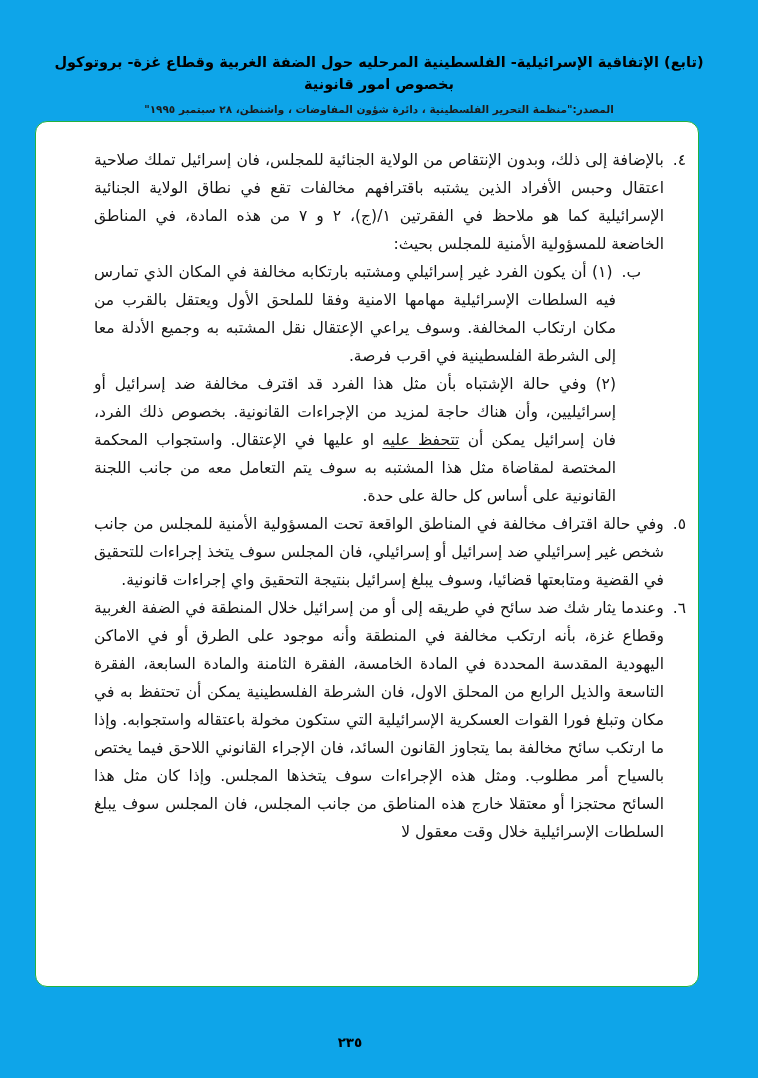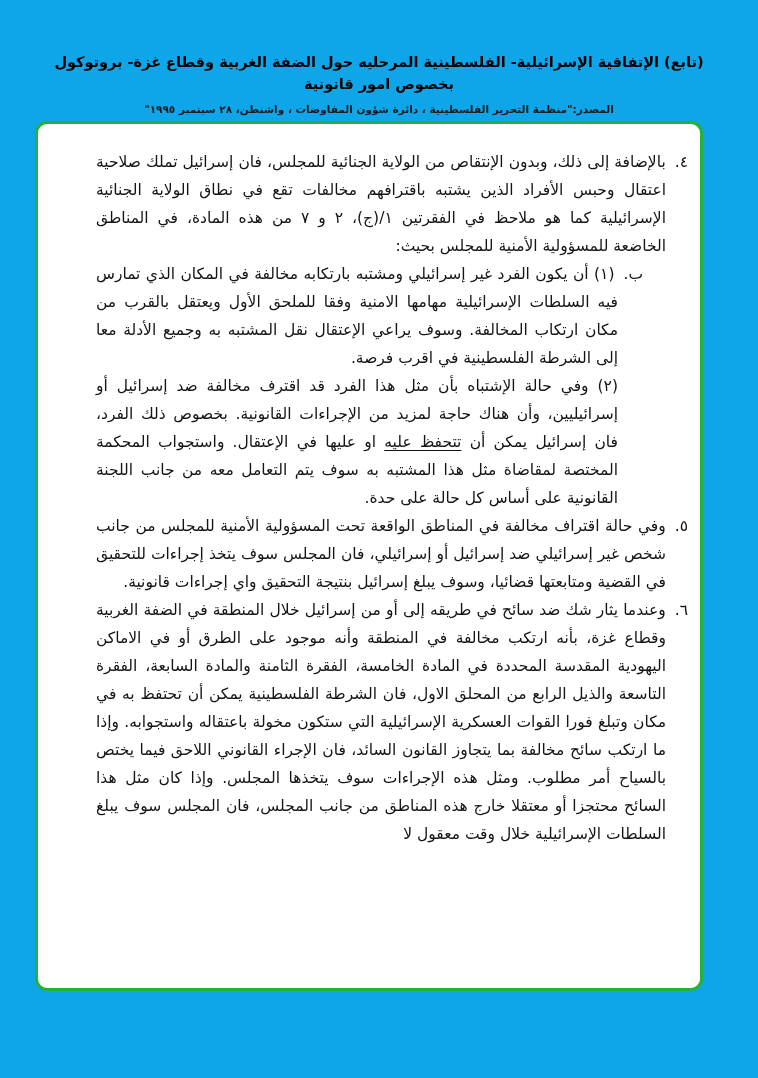--- a/index.html
+++ b/index.html
@@ -38,21 +38,21 @@
     font-weight: bold;
     color: #1a1a1a;
     margin-top: 7px;
   }
   .content-box {
     position: absolute;
     left: 35px;
     top: 121px;
     width: 662px;
     height: 864px;
-    border: 3px solid #737373;
+    border: 1px solid #737373;
     border-radius: 12px;
     background: #ffffff;
   }
   .doc-body {
     direction: rtl;
     padding: 24px 12px 0 58px;
     font-size: 15.5px;
     line-height: 28px;
     color: #141414;
     text-align: justify;
@@ -87,14 +87,15 @@
   <div class="content-box" style="border-color: rgb(36, 178, 62);">
     <div class="doc-body">
         <div class="para level-0"><span class="marker">٤.</span>بالإضافة إلى ذلك، وبدون الإنتقاص من الولاية الجنائية للمجلس، فان إسرائيل تملك صلاحية اعتقال وحبس الأفراد الذين يشتبه باقترافهم مخالفات تقع في نطاق الولاية الجنائية الإسرائيلية كما هو ملاحظ في الفقرتين ١/(ج)، ٢ و ٧ من هذه المادة، في المناطق الخاضعة للمسؤولية الأمنية للمجلس بحيث:</div>
         <div class="para level-1"><span class="marker">ب.</span>(١) أن يكون الفرد غير إسرائيلي ومشتبه بارتكابه مخالفة في المكان الذي تمارس فيه السلطات الإسرائيلية مهامها الامنية وفقا للملحق الأول ويعتقل بالقرب من مكان ارتكاب المخالفة. وسوف يراعي الإعتقال نقل المشتبه به وجميع الأدلة معا إلى الشرطة الفلسطينية في اقرب فرصة.</div>
         <div class="para level-2"><span class="marker">(٢)</span>وفي حالة الإشتباه بأن مثل هذا الفرد قد اقترف مخالفة ضد إسرائيل أو إسرائيليين، وأن هناك حاجة لمزيد من الإجراءات القانونية. بخصوص ذلك الفرد، فان إسرائيل يمكن أن <u>تتحفظ عليه</u> او عليها في الإعتقال. واستجواب المحكمة المختصة لمقاضاة مثل هذا المشتبه به سوف يتم التعامل معه من جانب اللجنة القانونية على أساس كل حالة على حدة.</div>
         <div class="para level-0"><span class="marker">٥.</span>وفي حالة اقتراف مخالفة في المناطق الواقعة تحت المسؤولية الأمنية للمجلس من جانب شخص غير إسرائيلي ضد إسرائيل أو إسرائيلي، فان المجلس سوف يتخذ إجراءات للتحقيق في القضية ومتابعتها قضائيا، وسوف يبلغ إسرائيل بنتيجة التحقيق واي إجراءات قانونية.</div>
         <div class="para level-0"><span class="marker">٦.</span>وعندما يثار شك ضد سائح في طريقه إلى أو من إسرائيل خلال المنطقة في الضفة الغربية وقطاع غزة، بأنه ارتكب مخالفة في المنطقة وأنه موجود على الطرق أو في الاماكن اليهودية المقدسة المحددة في المادة الخامسة، الفقرة الثامنة والمادة السابعة، الفقرة التاسعة والذيل الرابع من المحلق الاول، فان الشرطة الفلسطينية يمكن أن تحتفظ به في مكان وتبلغ فورا القوات العسكرية الإسرائيلية التي ستكون مخولة باعتقاله واستجوابه. وإذا ما ارتكب سائح مخالفة بما يتجاوز القانون السائد، فان الإجراء القانوني اللاحق فيما يختص بالسياح أمر مطلوب. ومثل هذه الإجراءات سوف يتخذها المجلس. وإذا كان مثل هذا السائح محتجزا أو معتقلا خارج هذه المناطق من جانب المجلس، فان المجلس سوف يبلغ السلطات الإسرائيلية خلال وقت معقول لا</div>
       </div>
   </div>
 
+  <div class="page-number">٢٣٥</div>
 
 </div>
 
 </body></html>

